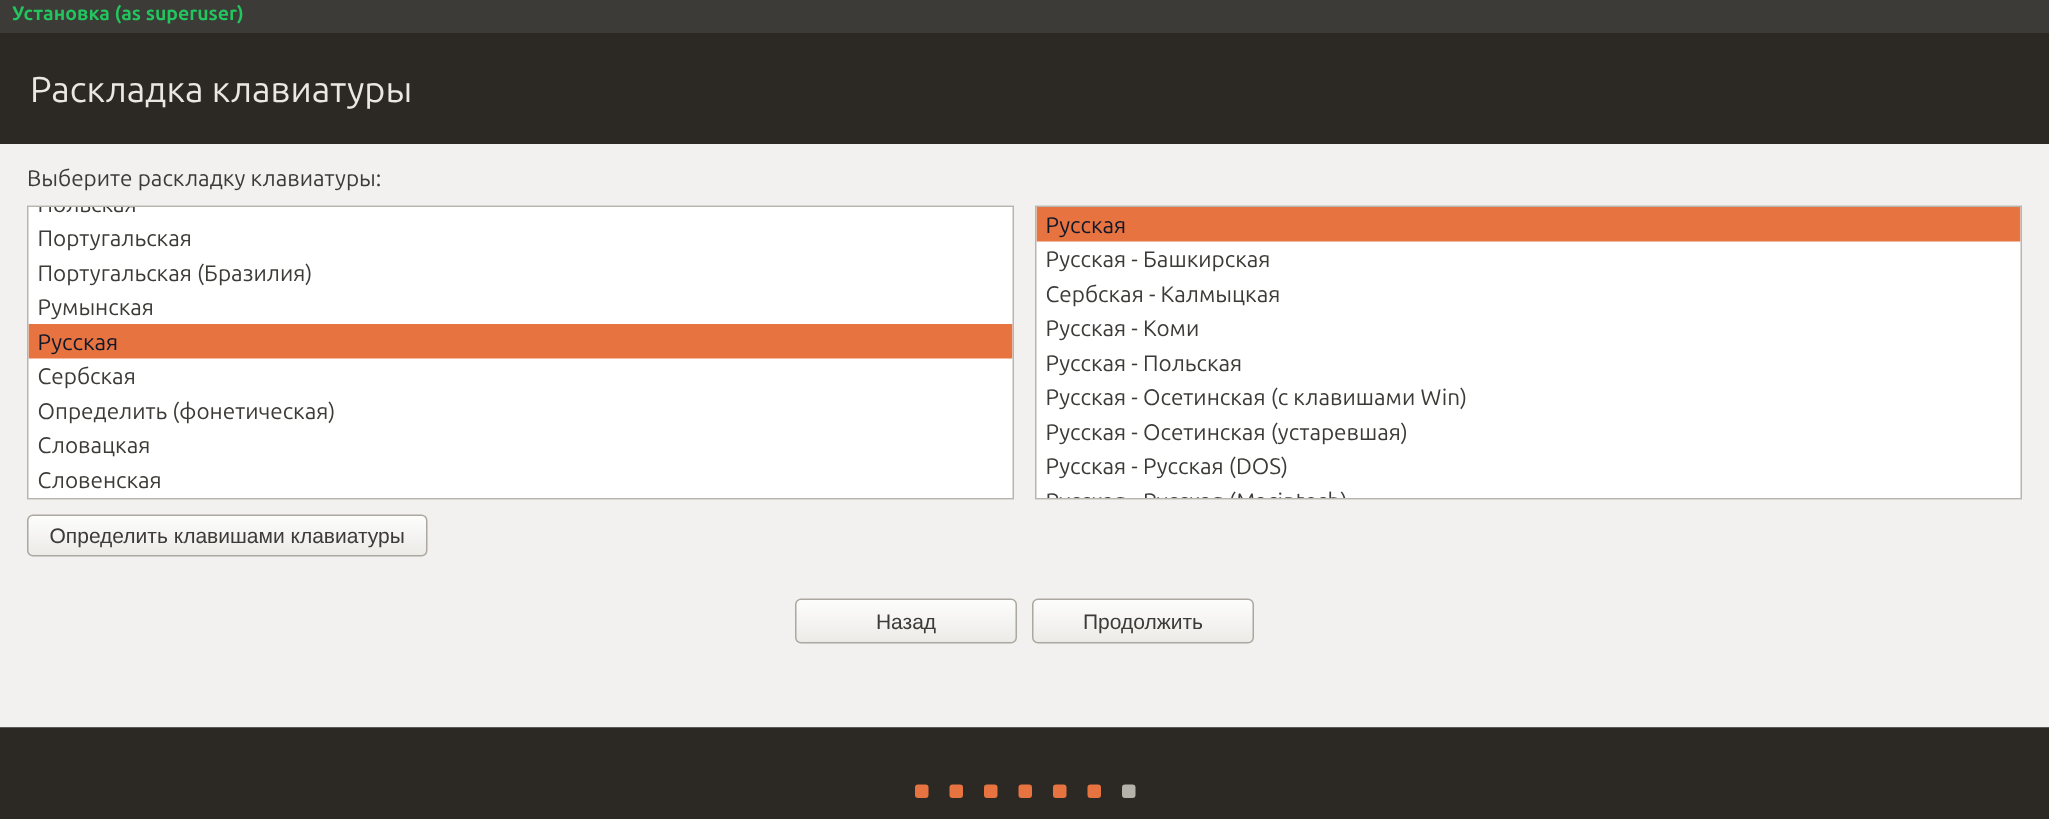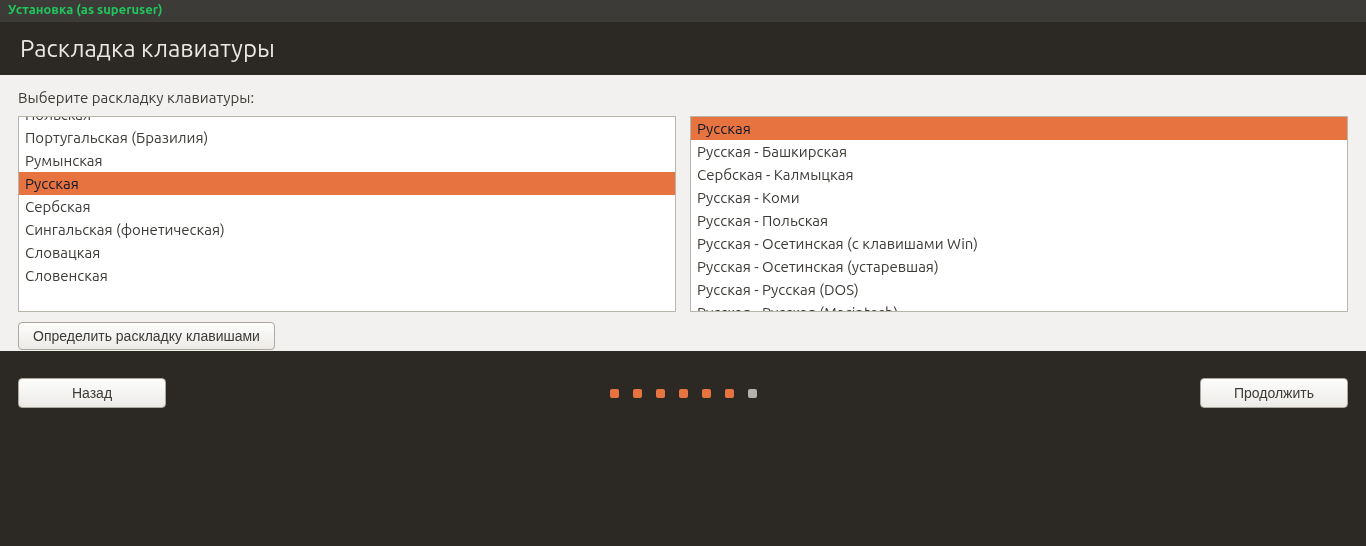--- a/index.html
+++ b/index.html
@@ -15,32 +15,32 @@
       height: 22px;
       background: #3c3b37;
       color: #22c55e;
       font-size: 13px;
       font-weight: bold;
       padding: 2px 8px;
       display: flex;
       align-items: flex-start;
     }
     .header {
-      height: 53px;
+      height: 74px;
       background: #2c2824;
       color: #eae8e3;
       font-size: 24px;
       display: flex;
       align-items: center;
       padding-left: 20px;
     }
     .content {
       background: #f2f1f0;
       padding: 14px 18px 18px 18px;
-      height: 276px;
+      height: 389px;
       color: #3c3b37;
     }
     .instruction {
       font-size: 15px;
       margin-bottom: 10px;
       color: #3c3b37;
     }
     .lists {
       display: flex;
       gap: 14px;
@@ -89,21 +89,21 @@
       border: 1px solid #aca89f;
       border-radius: 4px;
       padding: 5px 14px;
       font-size: 14px;
       color: #3c3b37;
       cursor: pointer;
       min-width: 80px;
     }
     .nav-row {
       display: flex;
-      justify-content: space-between;
+      justify-content: center;
       gap: 10px;
       margin-top: 28px;
     }
     .nav-row .btn { min-width: 148px; padding: 6px 20px; }
     .footer {
       height: 84px;
       background: #2c2824;
       display: flex;
       align-items: center;
       justify-content: center;
@@ -127,25 +127,26 @@
   <span>Раскладка клавиатуры</span>
 </div>
 
 <div class="content">
   <div class="instruction">Выберите раскладку клавиатуры:</div>
 
   <div class="lists">
     <div class="listbox left">
       <div class="list-inner" id="list-left">
           <div class="list-item cutoff-top">Польская</div>
+          <div class="list-item">Португальская</div>
           <div class="list-item">Португальская (Бразилия)</div>
           <div class="list-item">Румынская</div>
           <div class="list-item selected">Русская</div>
           <div class="list-item">Сербская</div>
-          <div class="list-item">Сингальская (фонетическая)</div>
+          <div class="list-item">Определить (фонетическая)</div>
           <div class="list-item">Словацкая</div>
           <div class="list-item">Словенская</div>
         </div>
     </div>
     <div class="listbox right">
       <div class="list-inner" id="list-right">
           <div class="list-item selected">Русская</div>
           <div class="list-item">Русская - Башкирская</div>
           <div class="list-item">Сербская - Калмыцкая</div>
           <div class="list-item">Русская - Коми</div>
@@ -153,21 +154,21 @@
           <div class="list-item">Русская - Осетинская (с клавишами Win)</div>
           <div class="list-item">Русская - Осетинская (устаревшая)</div>
           <div class="list-item">Русская - Русская (DOS)</div>
           <div class="list-item">Русская - Русская (Macintosh)</div>
         </div>
     </div>
   </div>
 
 
   <div>
-    <button class="btn">Определить раскладку клавишами</button>
+    <button class="btn">Определить клавишами клавиатуры</button>
   </div>
 
   <div class="nav-row">
     <button class="btn">Назад</button>
     <button class="btn">Продолжить</button>
   </div>
 </div>
 
 <div class="footer">
   <div class="dots" id="dots">

